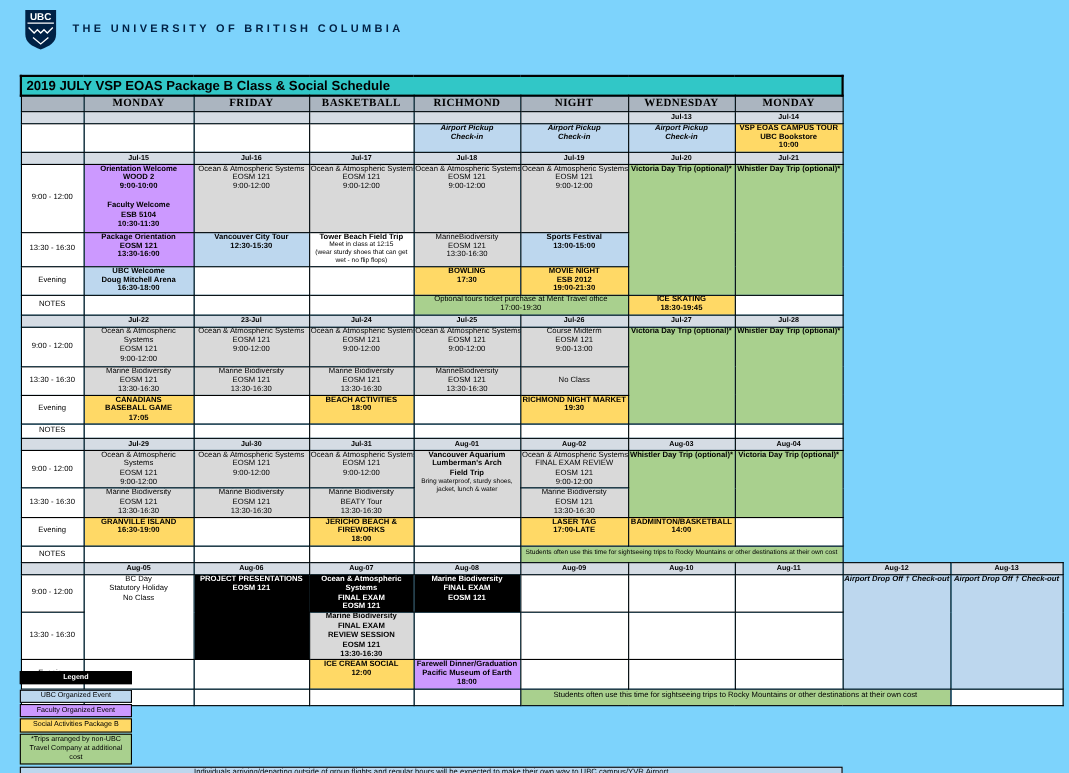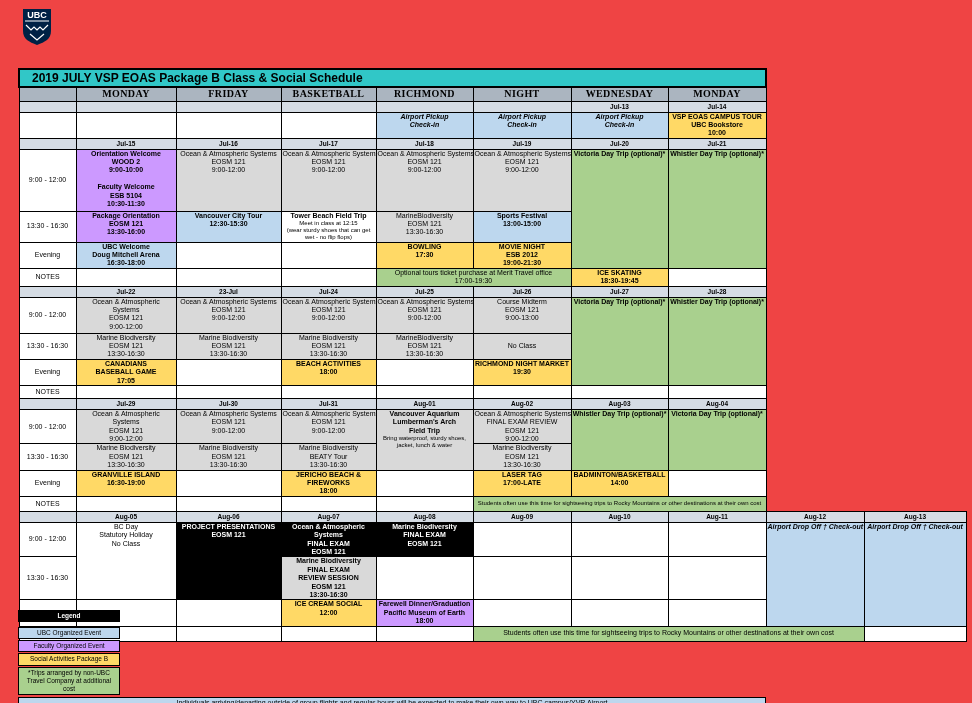--- a/index.html
+++ b/index.html
@@ -1,30 +1,30 @@
 <!DOCTYPE html>
 <html><head>
 <meta charset="utf-8">
 <style>
   html,body{margin:0;padding:0;background:#fff;}
-  .page{position:relative;width:972px;height:703px;background:#ef4444;overflow:hidden;
+  .page{position:relative;width:972px;height:703px;background:#7dd3fc;overflow:hidden;
         font-family:"Liberation Sans",sans-serif;color:#000;}
   
   .brand{position:absolute;top:8px;left:22px;display:flex;align-items:flex-start;gap:14px;}
   .wordmark{font-size:10px;font-weight:bold;letter-spacing:3px;color:#002145;margin-top:13px;white-space:nowrap;}
   
   table.sched{position:absolute;top:68px;left:18px;border-collapse:collapse;table-layout:fixed;width:947px;}
   td{border:1px solid #000;padding:0 1px;vertical-align:top;text-align:center;
      font-size:7px;line-height:1.2;overflow:hidden;}
   td div{white-space:nowrap;}
   .fb{font-weight:bold;}
   .fi{font-style:italic;}
   .sm{font-size:6px;white-space:normal;}
   td.vmid{vertical-align:middle;}
-  td.aleft{text-align:left;padding-left:12px;margin-left:28px;}
+  td.aleft{text-align:left;padding-left:4px;margin-left:28px;}
   .c-title{background:var(--teal);font-size:12px;border:2px solid #000;vertical-align:middle;}
   .c-hdr{background:var(--hdr);font-family:"Liberation Serif",serif;font-weight:bold;font-size:10px;letter-spacing:.4px;vertical-align:middle;}
   .c-date{background:var(--date);font-weight:bold;font-size:6.5px;vertical-align:middle;}
   .c-gray{background:var(--class_gray);}
   .c-blue{background:var(--ubc_blue);}
   .c-purple{background:var(--faculty_purple);}
   .c-yellow{background:var(--social_yellow);}
   .c-green{background:var(--trips_green);}
   .c-black{background:#000;color:#fff;}
   .c-white{background:#fff;}
@@ -47,20 +47,21 @@
   <div class="brand">
     <span>
       <svg width="30" height="38" viewBox="0 0 30 38">
         <path d="M1 1 h28 v22 c0 8 -6 11 -14 14 C7 34 1 31 1 23 Z" fill="#002145"></path>
         <text x="15" y="10" fill="#ffffff" font-size="9" font-weight="bold" text-anchor="middle" font-family="Liberation Sans, sans-serif">UBC</text>
         <path d="M3 13 h24" stroke="#ffffff" stroke-width="1" fill="none"></path>
         <path d="M4 17 l5 5 3 -3 3 3 3 -3 3 3 5 -5" stroke="#ffffff" stroke-width="1.2" fill="none"></path>
         <path d="M8 26 l7 6 7 -6" stroke="#ffffff" stroke-width="1.2" fill="none"></path>
       </svg>
     </span>
+    <span class="wordmark">THE UNIVERSITY OF BRITISH COLUMBIA</span>
   </div>
 
   <table class="sched">
     <colgroup>
         <col style="width: 57px;">
         <col style="width: 100px;">
         <col style="width: 105px;">
         <col style="width: 95px;">
         <col style="width: 97px;">
         <col style="width: 98px;">

